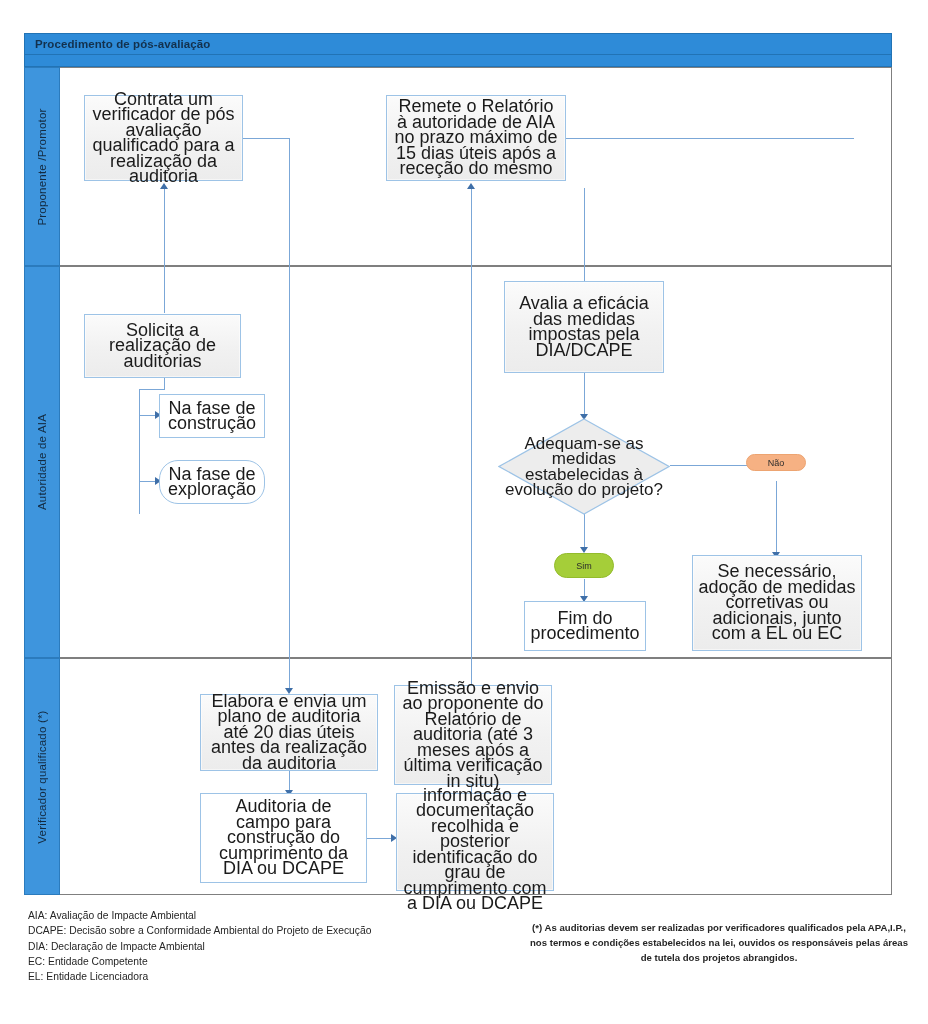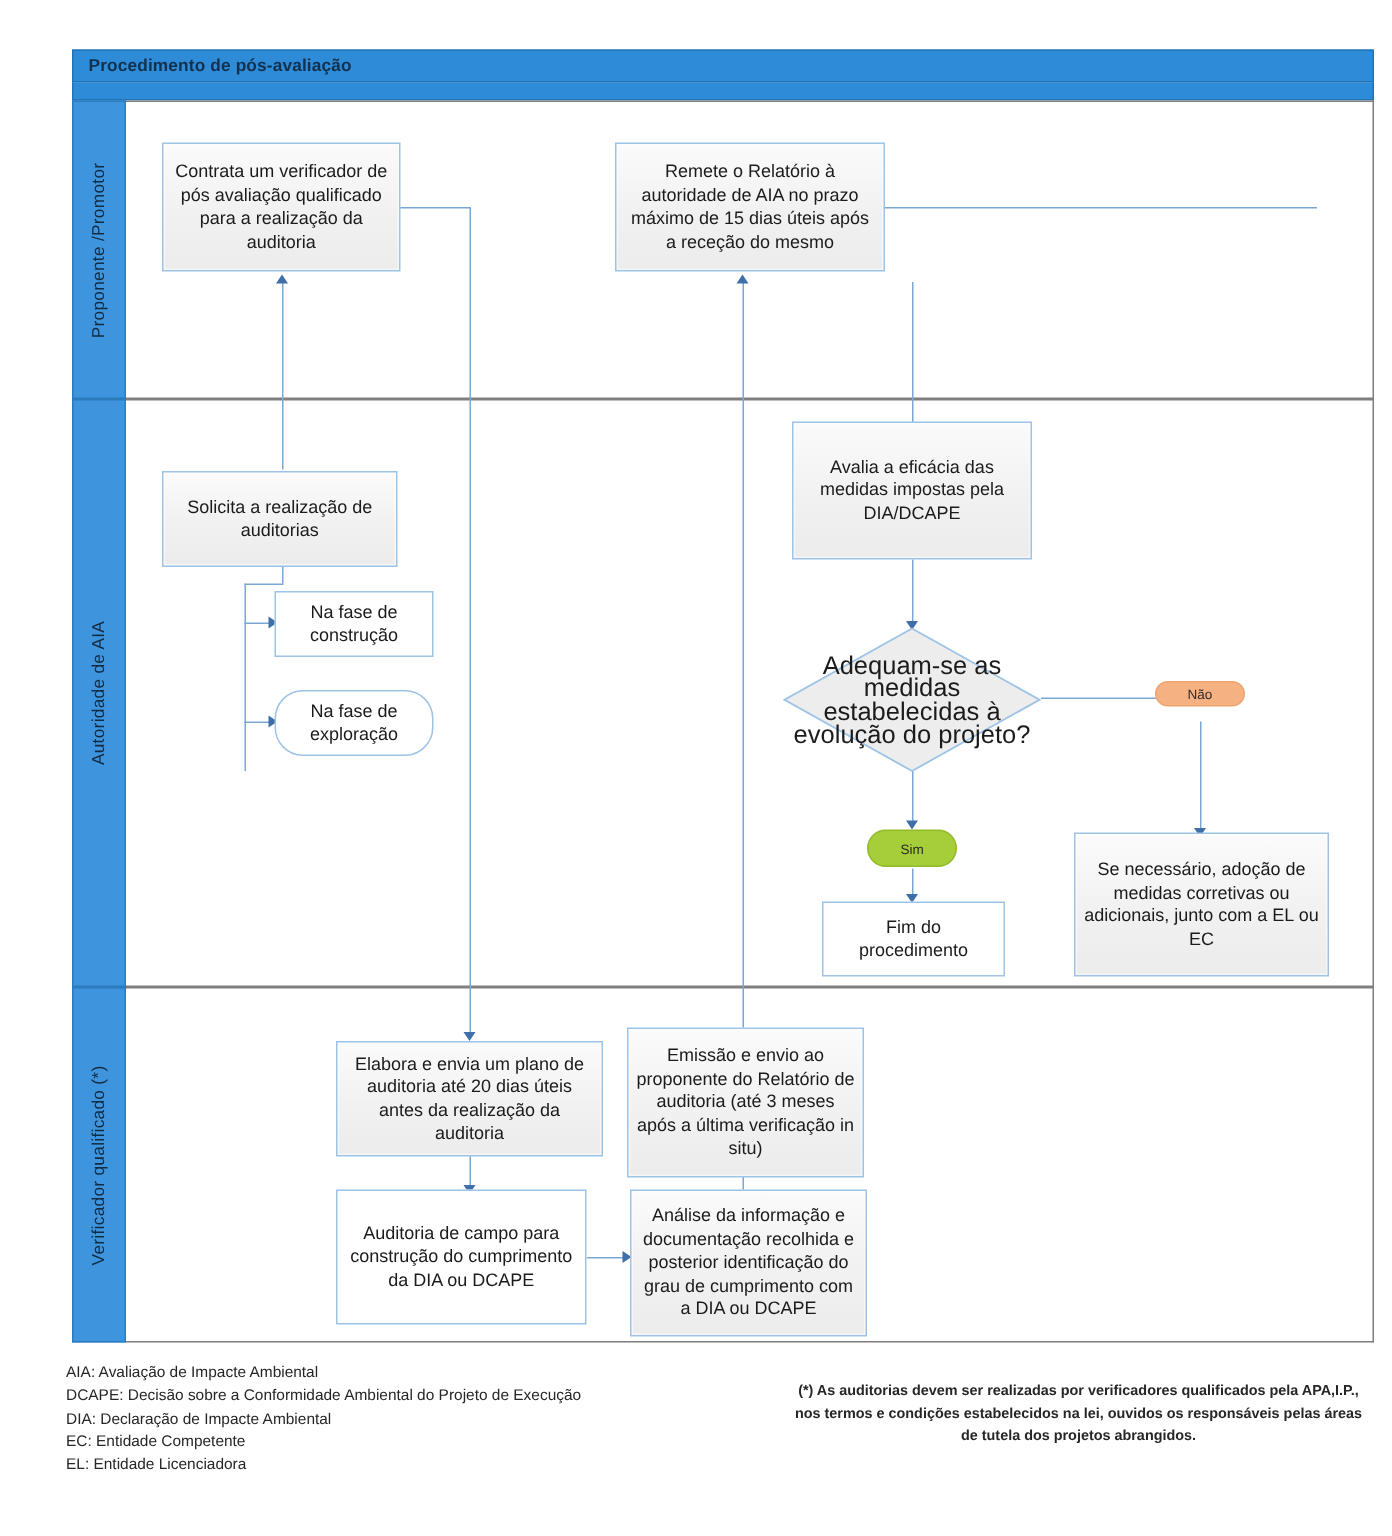--- a/index.html
+++ b/index.html
@@ -21,21 +21,20 @@
   }
 
   
   .diagram-frame {
     position: absolute;
     left: 24px;
     top: 33px;
     width: 868px;
     height: 862px;
     box-sizing: border-box;
-    margin-left: 24px;
   }
 
   .title-bar {
     position: absolute;
     left: 0;
     top: 0;
     width: 868px;
     height: 22px;
     background: #2E8BD8;
     border: 1px solid #2173b5;
@@ -93,21 +92,21 @@
   }
 
   
   .node {
     position: absolute;
     box-sizing: border-box;
     display: flex;
     align-items: center;
     justify-content: center;
     text-align: center;
-    font-size: 12px;
+    font-size: 18px;
     line-height: 15.5px;
     color: #1b1b1b;
     padding: 3px 5px;
     z-index: 6;
   }
   .proc {
     background: linear-gradient(180deg,#fbfbfb 0%, #f1f1f1 55%, #ececec 100%);
     border: 1px solid #9DC3E6;
     box-shadow: 0 0 0 1px rgba(255,255,255,.55) inset;
   }
@@ -183,21 +182,21 @@
 
   
   .legend {
     position: absolute;
     left: 28px;
     top: 908px;
     font-size: 10.3px;
     line-height: 15.3px;
     color: #262626;
   }
-  .legend div { white-space: nowrap; margin-left: 16px; }
+  .legend div { white-space: nowrap; }
   .footnote {
     position: absolute;
     left: 528px;
     top: 920px;
     width: 382px;
     font-size: 9.6px;
     line-height: 15px;
     color: #262626;
     text-align: center;
     font-weight: bold;

